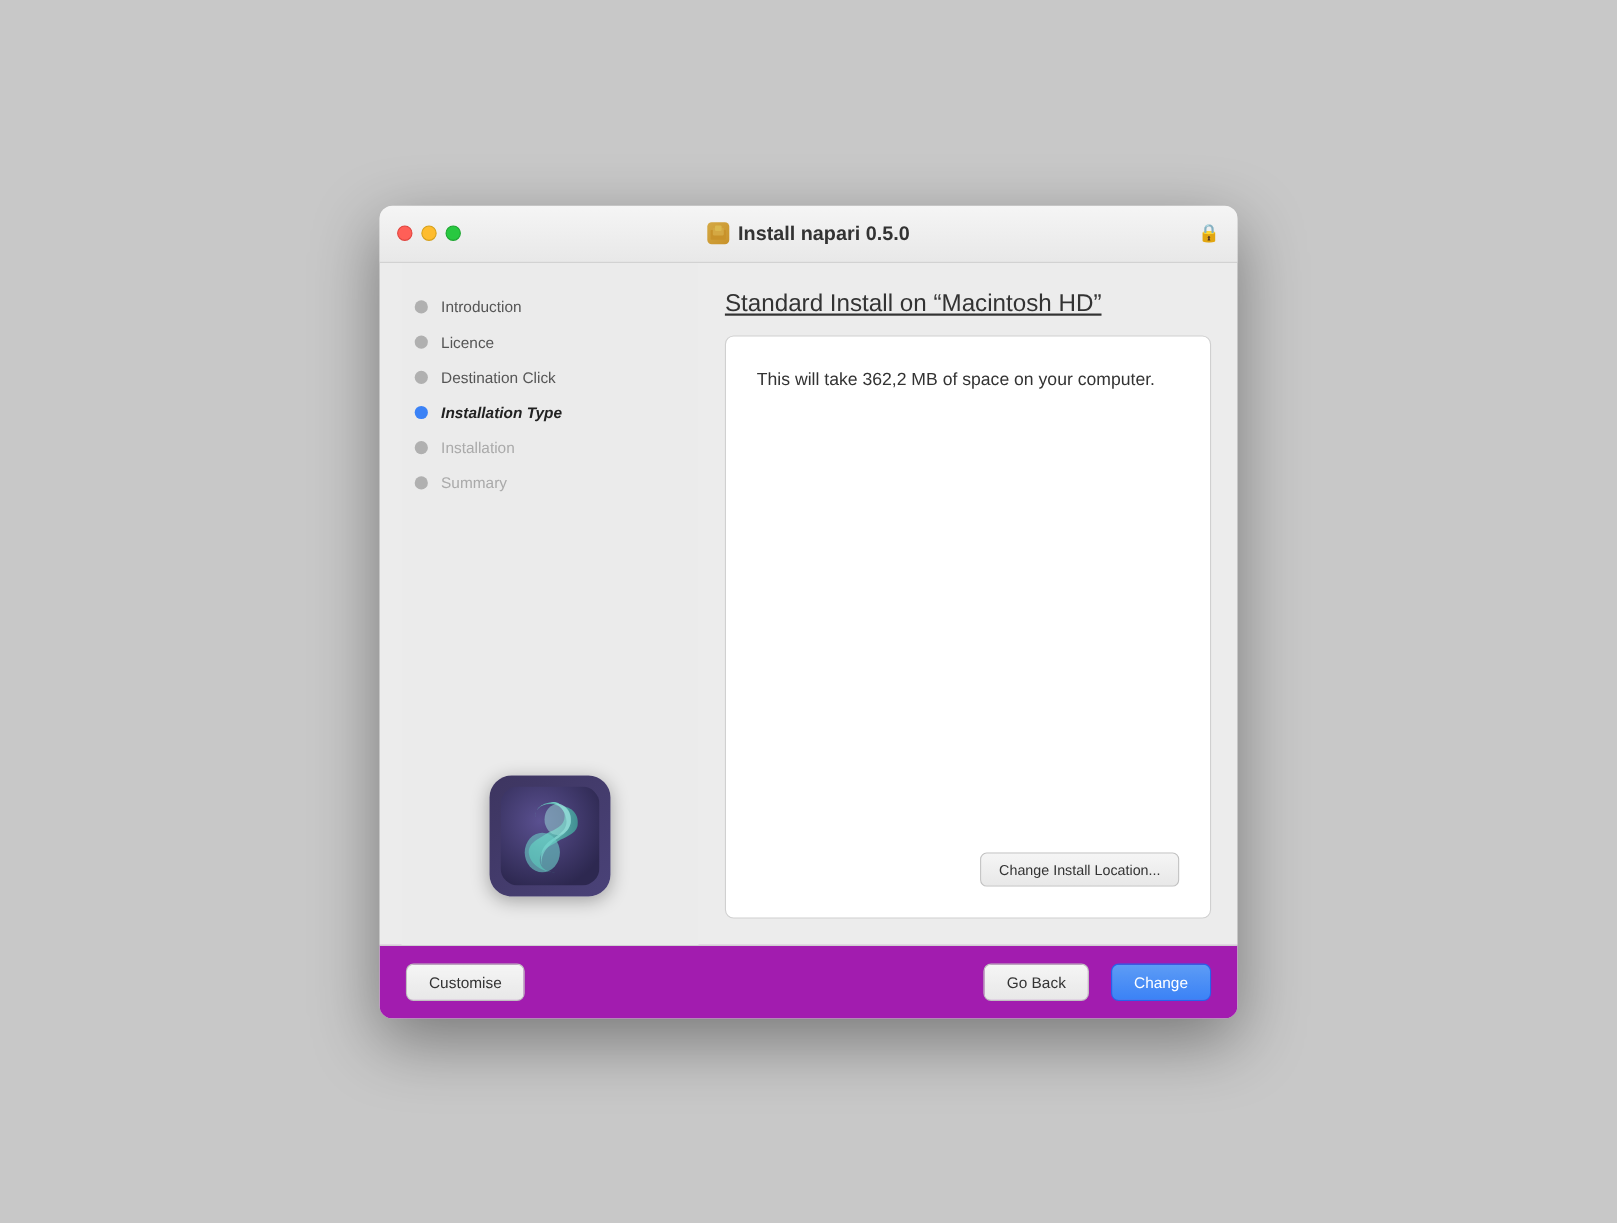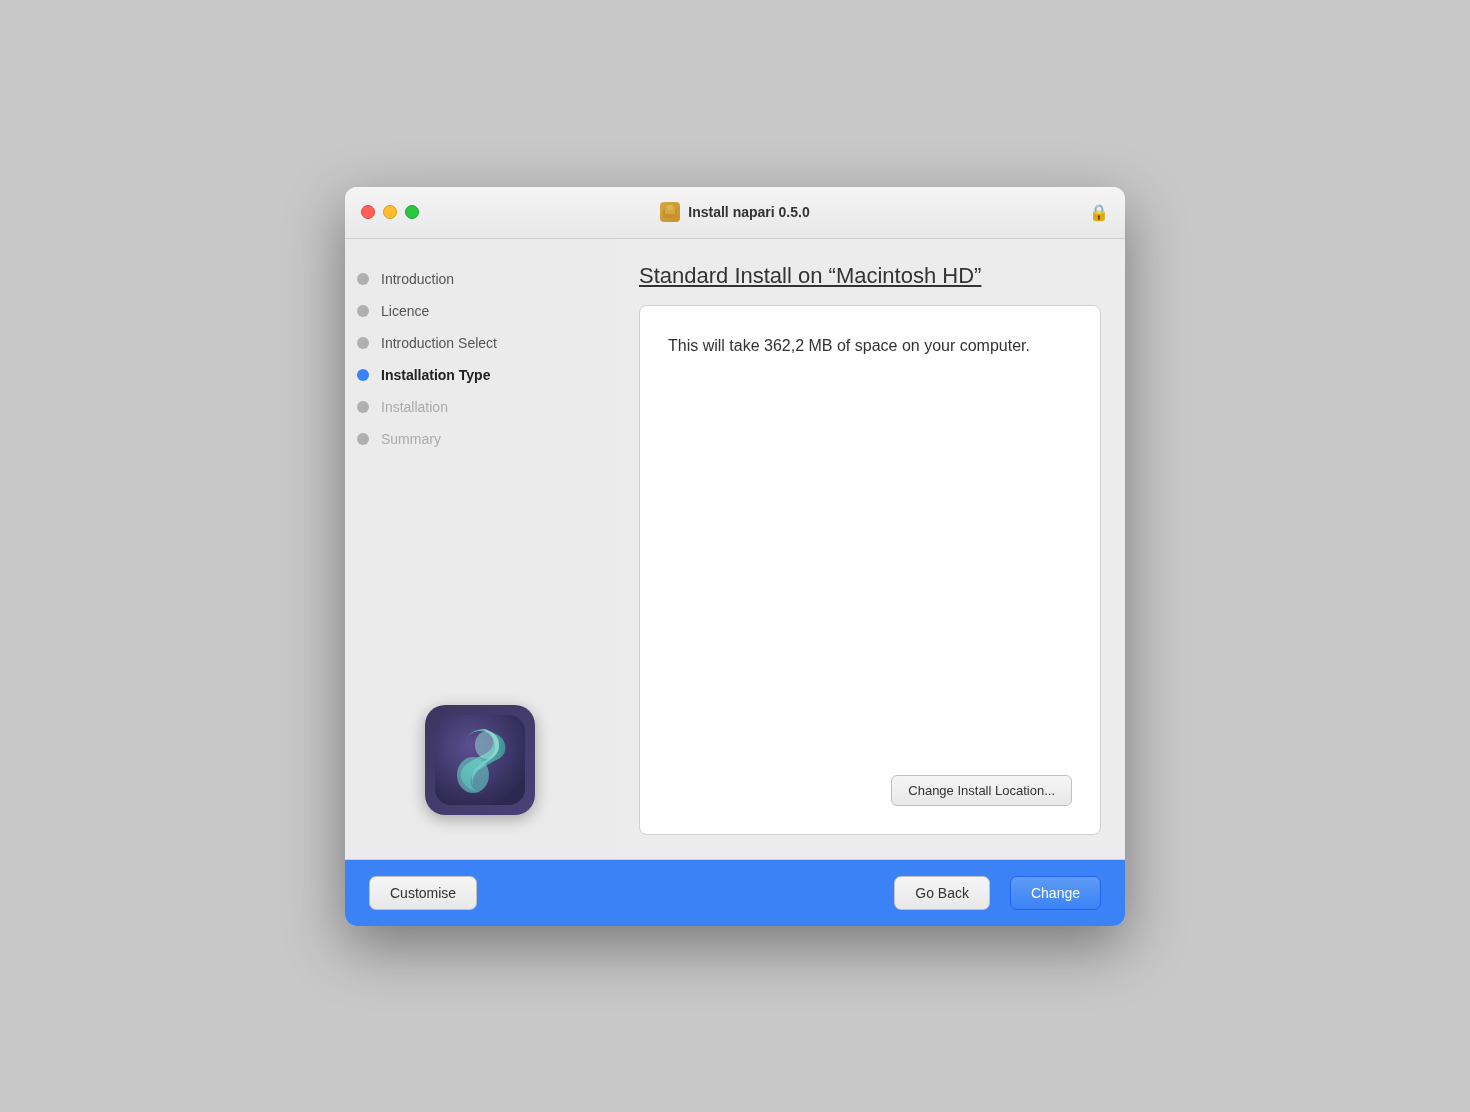--- a/index.html
+++ b/index.html
@@ -64,21 +64,21 @@
 
     .traffic-light.fullscreen {
       background: #28c840;
       border: 1px solid #1da630;
     }
 
     .titlebar-title {
       display: flex;
       align-items: center;
       gap: 8px;
-      font-size: 14px;
+      font-size: 18px;
       font-weight: 600;
       color: #333;
     }
 
     .title-icon {
       width: 20px;
       height: 20px;
       background: linear-gradient(135deg, #d4a843, #c8922a);
       border-radius: 4px;
       display: flex;
@@ -99,20 +99,21 @@
       height: 620px;
     }
 
     .sidebar {
       width: 270px;
       background: #ebebeb;
       padding: 24px 12px;
       display: flex;
       flex-direction: column;
       justify-content: space-between;
+      margin-left: 20px;
     }
 
     .nav-items {
       display: flex;
       flex-direction: column;
       gap: 16px;
       margin-top: 8px;
     }
 
     .nav-item {
@@ -138,20 +139,21 @@
     }
 
     .nav-label {
       font-size: 14px;
       color: #555;
     }
 
     .nav-label.active {
       font-weight: 700;
       color: #222;
+      font-style: italic;
     }
 
     .nav-label.dimmed {
       color: #aaa;
     }
 
     .app-icon-container {
       display: flex;
       justify-content: center;
       margin-bottom: 20px;
@@ -219,21 +221,21 @@
       background: linear-gradient(to bottom, #f5f5f5, #e8e8e8);
       border: 1px solid #c0c0c0;
       border-radius: 6px;
       font-size: 13px;
       color: #333;
       cursor: pointer;
       margin-top: 16px;
     }
 
     .bottom-bar {
-      background: #3b82f6;
+      background: #a21caf;
       border-top: 1px solid #d0d0d0;
       padding: 16px 24px;
       display: flex;
       justify-content: space-between;
       align-items: center;
     }
 
     .btn {
       padding: 8px 20px;
       border-radius: 7px;
@@ -291,21 +293,21 @@
           <span class="nav-label">Introduction</span>
         </div>
 
         <div class="nav-item">
           <div class="nav-dot inactive"></div>
           <span class="nav-label">Licence</span>
         </div>
 
         <div class="nav-item">
           <div class="nav-dot inactive"></div>
-          <span class="nav-label">Introduction Select</span>
+          <span class="nav-label">Destination Click</span>
         </div>
 
         <div class="nav-item">
           <div class="nav-dot active"></div>
           <span class="nav-label active">Installation Type</span>
         </div>
 
         <div class="nav-item">
           <div class="nav-dot inactive"></div>
           <span class="nav-label dimmed">Installation</span>

